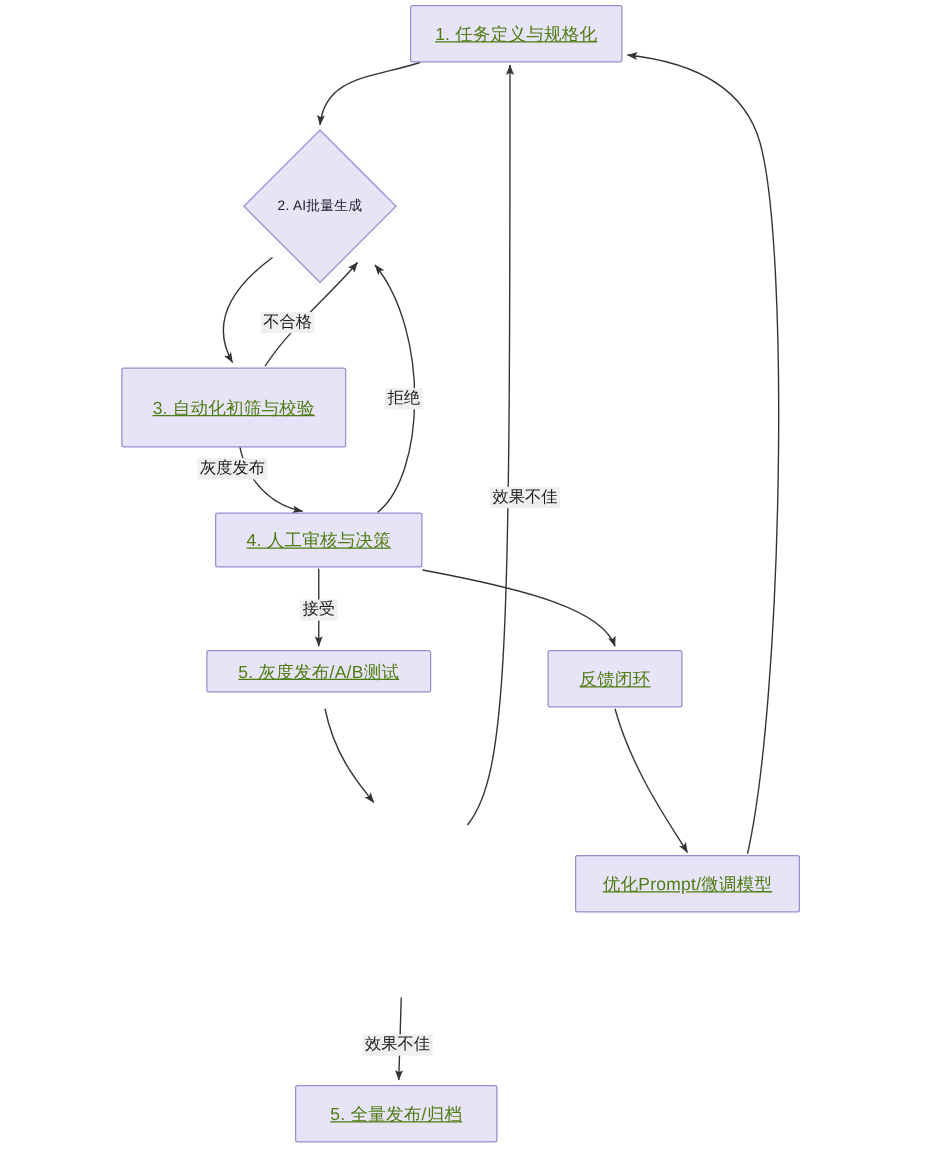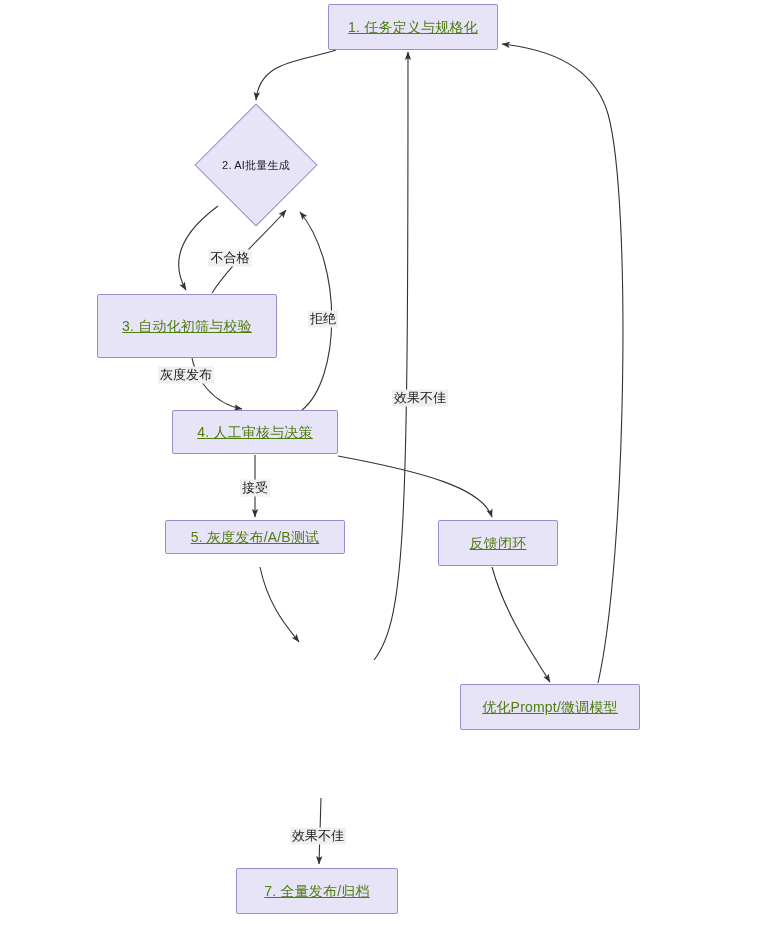--- a/index.html
+++ b/index.html
@@ -137,24 +137,24 @@
   <div class="node node-rect" style="left:172px; top:410px; width:166px; height:44px;">
     <span class="node-label">4. 人工审核与决策</span>
   </div>
 
   <div class="node node-rect" style="left:165px; top:520px; width:180px; height:34px;">
     <span class="node-label">5. 灰度发布/A/B测试</span>
   </div>
 
 
   <div class="node node-rect" style="left:236px; top:868px; width:162px; height:46px;">
-    <span class="node-label">7. 全量发布/归档</span>
+    <span class="node-label">5. 全量发布/归档</span>
   </div>
 
-  <div class="node node-rect" style="left:438px; top:520px; width:120px; height:46px;">
+  <div class="node node-rect" style="left:438px; top:520px; width:108px; height:46px;">
     <span class="node-label">反馈闭环</span>
   </div>
 
   <div class="node node-rect" style="left:460px; top:684px; width:180px; height:46px;">
     <span class="node-label">优化Prompt/微调模型</span>
   </div>
 
   <span class="edge-label" style="left:230px; top:258px;">不合格</span>
   <span class="edge-label" style="left:323px; top:319px;">拒绝</span>
   <span class="edge-label" style="left:186px; top:375px;">灰度发布</span>

